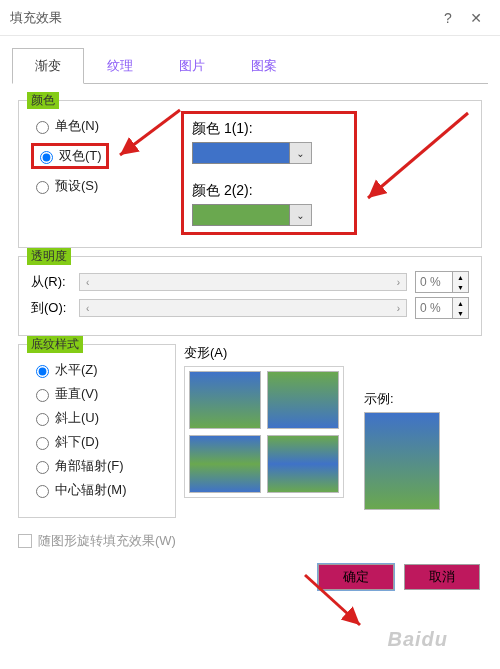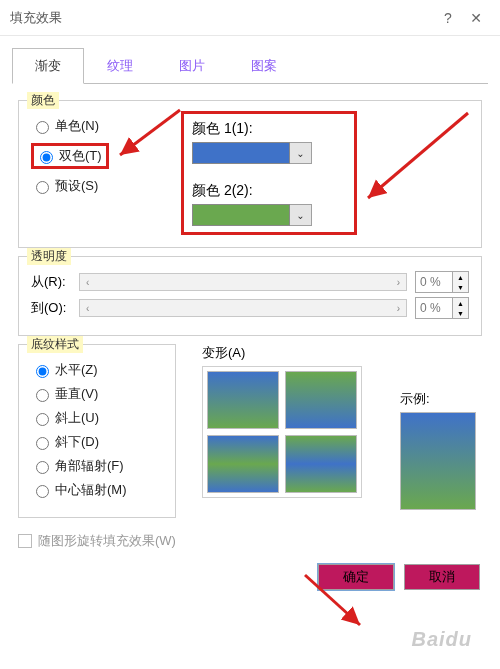--- a/index.html
+++ b/index.html
@@ -7,51 +7,51 @@
   .titlebar { height: 36px; display: flex; align-items: center; padding: 0 10px; font-size: 13px; color: #555; border-bottom: 1px solid #e8e8e8; }
   .titlebar .title { flex: 1; }
   .titlebar .winbtn { width: 28px; text-align: center; font-size: 14px; color: #666; }
   .tabs { display: flex; margin: 12px 12px 0 12px; }
   .tab { padding: 8px 22px; font-size: 13px; color: #333; border: 1px solid transparent; }
   .tab.active { border: 1px solid #bfbfbf; border-bottom: 1px solid #fff; position: relative; z-index: 2; }
   .tab.inactive { color: #8b5cf6; }
   .tabline { border-top: 1px solid #bfbfbf; margin: -1px 12px 0 12px; }
   .content { padding: 8px 18px 0 18px; }
   .group { border: 1px solid #cfcfcf; margin-top: 8px; padding: 10px 12px 12px 12px; position: relative; }
-  .group .legend { position: absolute; top: -9px; left: 8px; background: #fef9c3; padding: 0 4px; font-size: 12px; color: #333; }
+  .group .legend { position: absolute; top: -9px; left: 8px; background: #84cc16; padding: 0 4px; font-size: 12px; color: #333; }
   .row { display: flex; }
   .col { flex: 1; }
   .radio-item { display: flex; align-items: center; font-size: 13px; margin: 6px 0; color: #222; }
   .radio-item input { margin-right: 6px; }
   .color-label { font-size: 14px; margin-bottom: 4px; }
   .color-select { display: flex; align-items: center; }
   .swatch { width: 98px; height: 22px; border: 1px solid #888; }
   .ddbtn { width: 22px; height: 22px; border: 1px solid #a0a0a0; border-left: none; background: #e5e5e5; display: flex; align-items: center; justify-content: center; font-size: 10px; color: #333; }
   .red-box-radio { border: 3px solid #d8201e; padding: 1px 4px 1px 1px; margin: 2px 0; display: inline-flex; width: fit-content; }
   .red-box-colors { border: 3px solid #d8201e; padding: 6px 8px; }
   .trans-row { display: flex; align-items: center; margin: 4px 0; }
   .trans-lbl { width: 48px; font-size: 13px; }
   .slider { flex: 1; height: 18px; border: 1px solid #c8c8c8; background: #f2f2f2; display: flex; align-items: center; justify-content: space-between; padding: 0 6px; font-size: 10px; color: #888; margin-right: 8px; }
   .pct { width: 54px; height: 22px; border: 1px solid #a8a8a8; display: flex; align-items: center; }
   .pct span { flex: 1; padding-left: 4px; font-size: 12px; color: #777; }
   .spin { width: 16px; display: flex; flex-direction: column; }
   .spin div { height: 10px; border-left: 1px solid #a8a8a8; font-size: 7px; display:flex; align-items:center; justify-content:center; background:#f4f4f4; }
-  .bottom-row { display: flex; gap: 26px; }
+  .bottom-row { display: flex; gap: 8px; }
   .variants { display: grid; grid-template-columns: 1fr 1fr; gap: 6px; width: 160px; border: 1px solid #cfcfcf; padding: 4px; }
   .variant { width: 72px; height: 58px; border: 1px solid #bbb; }
   .var-label { font-size: 13px; margin-bottom: 4px; }
   .sample-col { display: flex; flex-direction: column; align-items: flex-start; margin-left: 12px; margin-top: 54px; }
   .sample { width: 76px; height: 98px; border: 1px solid #bbb; background: linear-gradient(180deg,#3f72c8 0%, #6aa84f 100%); margin-top: 4px; }
   .rotate-row { display: flex; align-items: center; margin-top: 14px; font-size: 13px; color: #999; }
   .rotate-row .chk { width: 14px; height: 14px; border: 1px solid #bbb; margin-right: 6px; }
   .buttons { display: flex; justify-content: flex-end; gap: 10px; padding: 14px 20px 14px 0; }
   .btn { width: 76px; height: 26px; border: 1px solid #a0a0a0; background: #be185d; font-size: 13px; display: flex; align-items: center; justify-content: center; }
   .btn.primary { box-shadow: 0 0 0 1px #7aa6d6; }
   svg.arrow { position: absolute; pointer-events: none; }
-  .watermark { position: absolute; bottom: 18px; right: 28px; font-size: 20px; color: rgba(160,160,160,0.55); font-style: italic; font-weight: bold; letter-spacing: 1px; }
+  .watermark { position: absolute; bottom: 18px; right: 52px; font-size: 20px; color: rgba(160,160,160,0.55); font-style: italic; font-weight: bold; letter-spacing: 1px; }
 </style>
 </head>
 <body>
 
 <div class="titlebar">
   <span class="title">填充效果</span>
   <span class="winbtn">?</span>
   <span class="winbtn">✕</span>
 </div>
 

